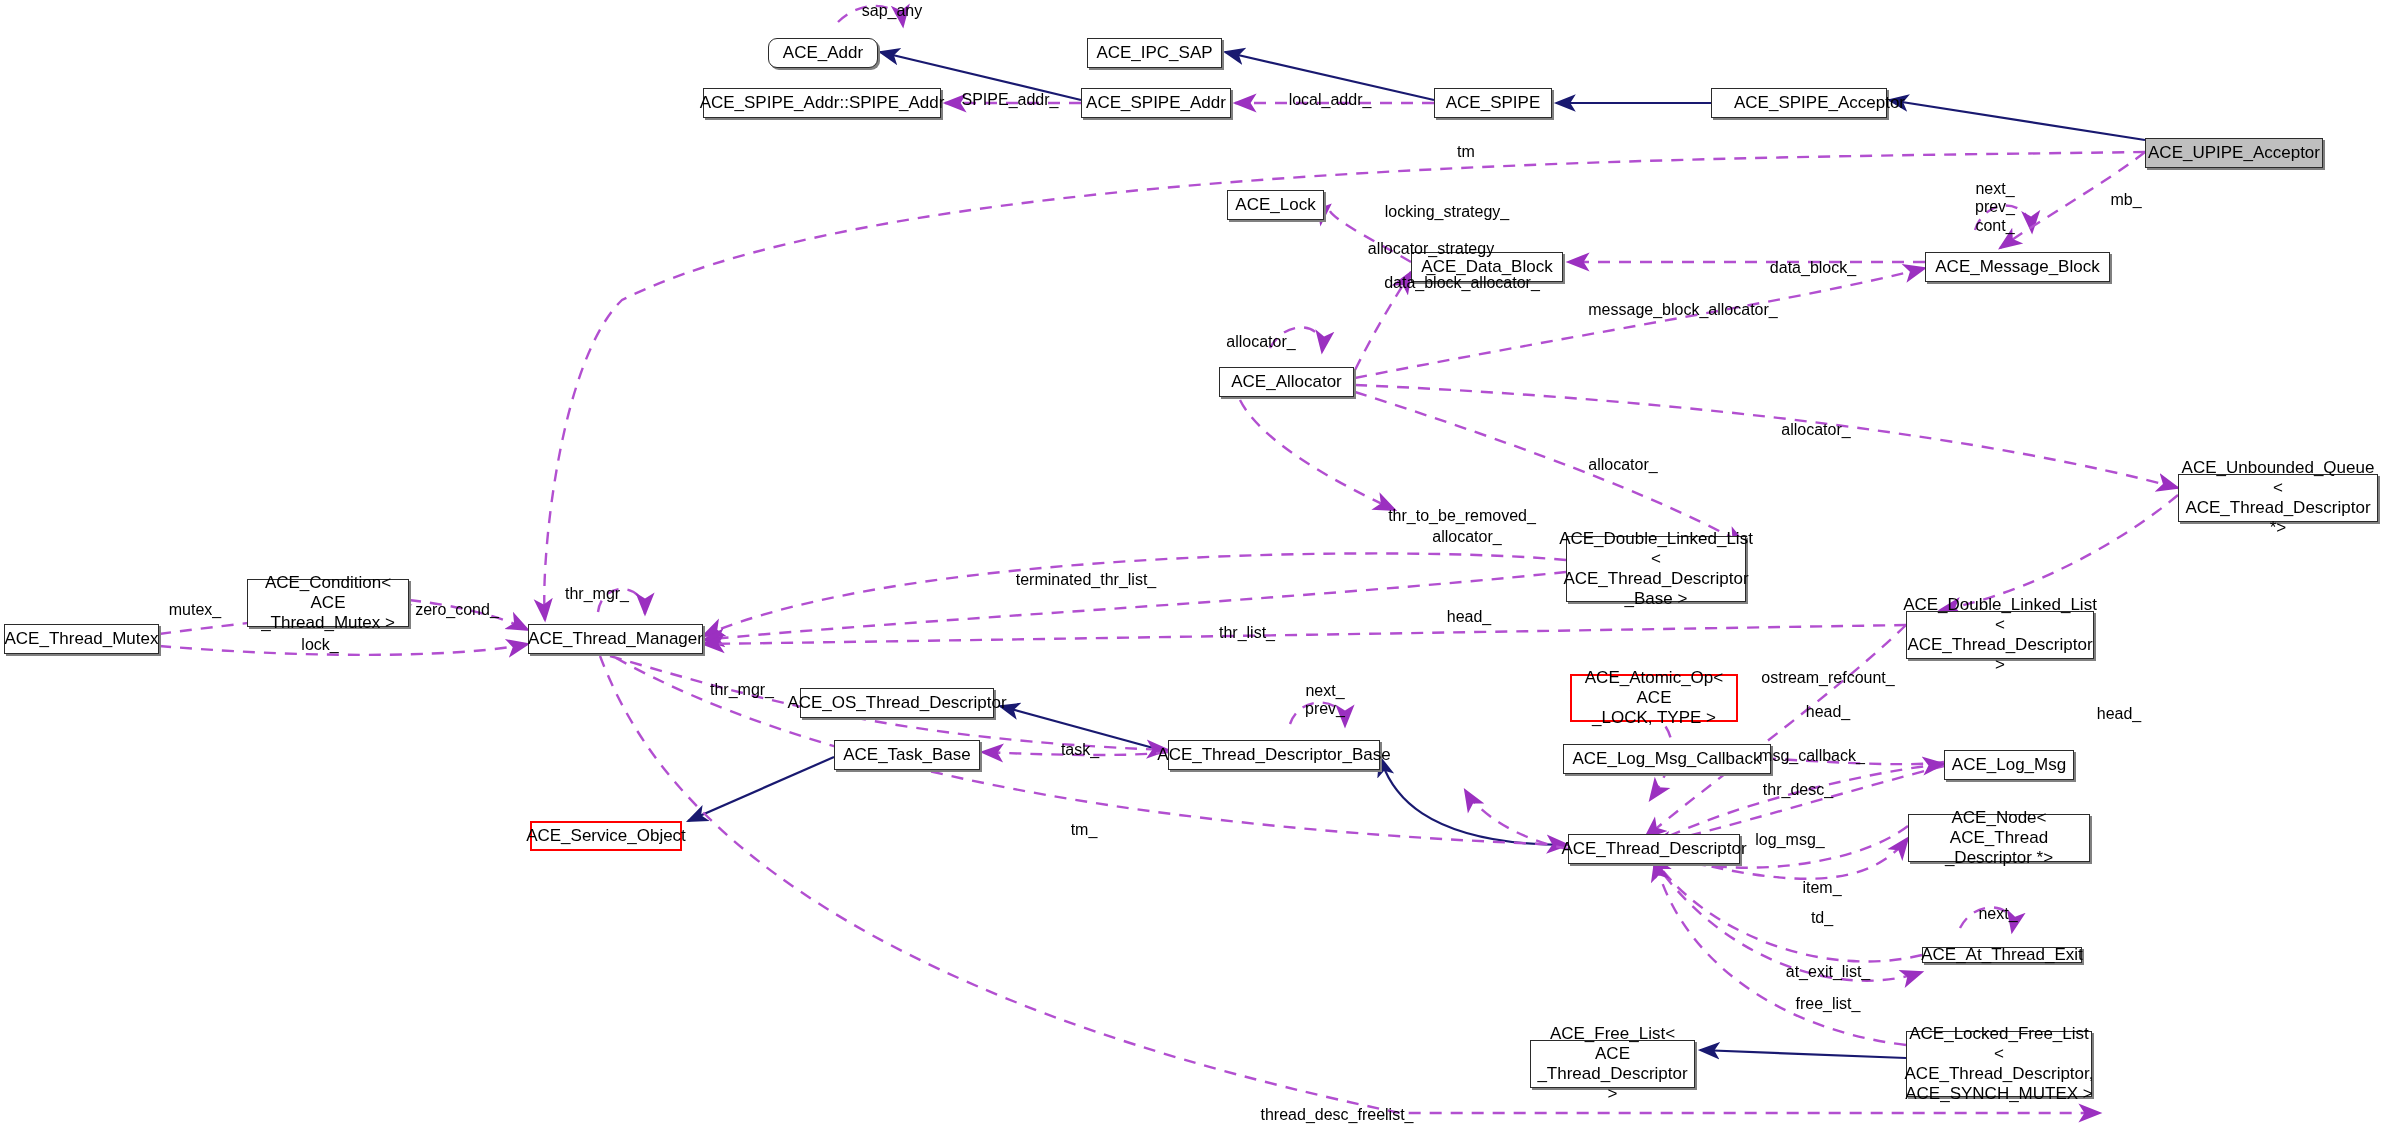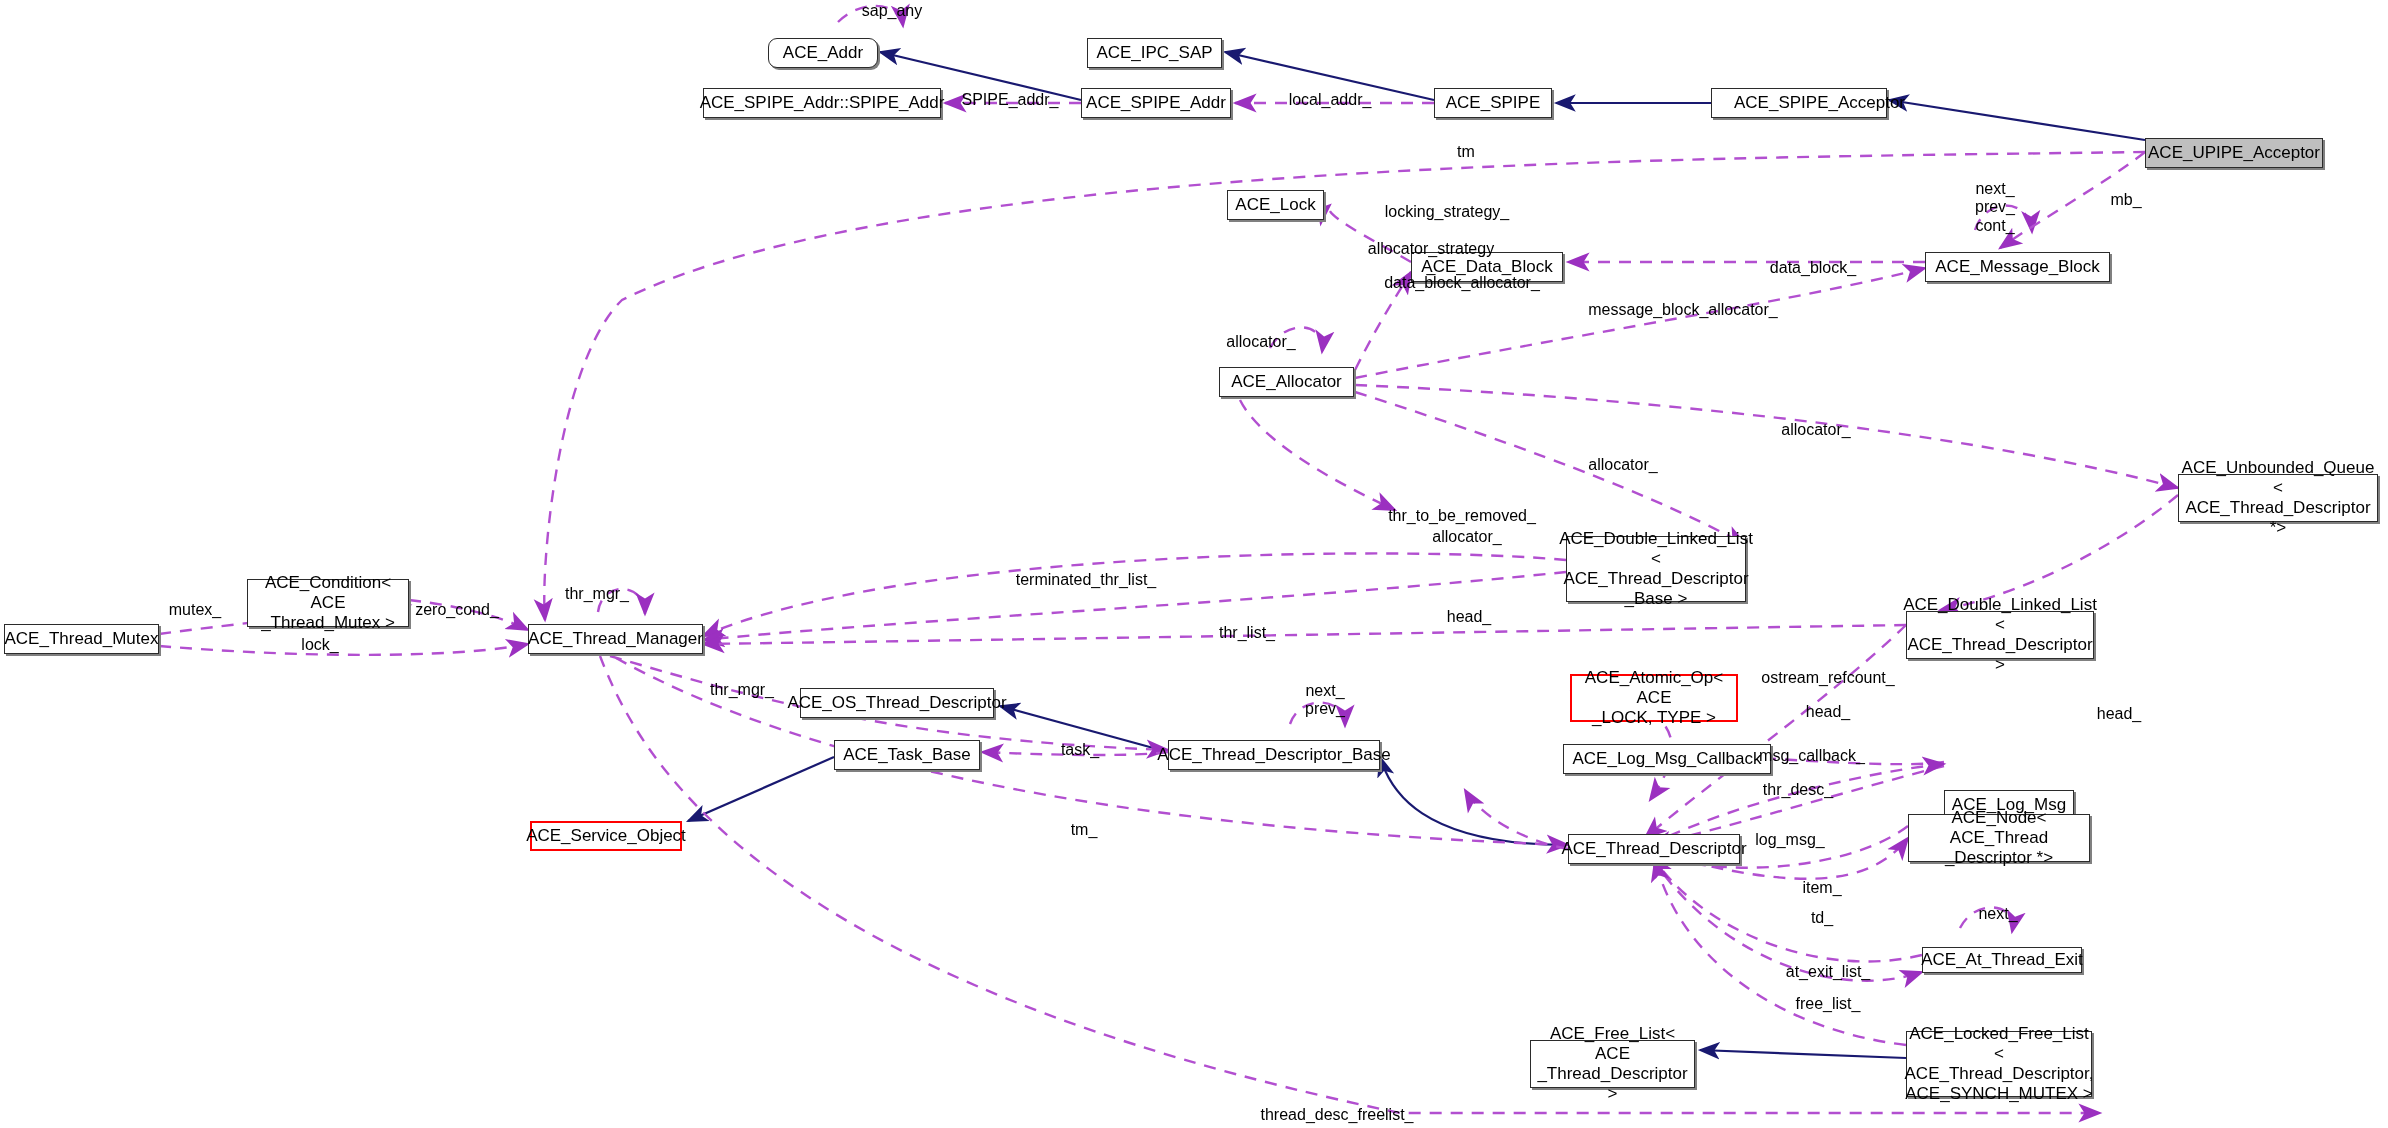--- a/index.html
+++ b/index.html
@@ -103,28 +103,28 @@
       <div class="node" style="left: 247px; top: 579px; width: 162px; height: 48px;">ACE_Condition&lt; ACE
 _Thread_Mutex &gt;</div>
       <div class="node" style="left: 1906px; top: 611px; width: 188px; height: 48px;">ACE_Double_Linked_List
 &lt; ACE_Thread_Descriptor &gt;</div>
       <div class="node" style="left: 4px; top: 624px; width: 155px; height: 30px;">ACE_Thread_Mutex</div>
       <div class="node" style="left: 528px; top: 624px; width: 175px; height: 30px;">ACE_Thread_Manager</div>
       <div class="node red" style="left: 1570px; top: 674px; width: 168px; height: 48px;">ACE_Atomic_Op&lt; ACE
 _LOCK, TYPE &gt;</div>
       <div class="node" style="left: 800px; top: 688px; width: 194px; height: 30px;">ACE_OS_Thread_Descriptor</div>
       <div class="node" style="left: 1563px; top: 744px; width: 208px; height: 30px;">ACE_Log_Msg_Callback</div>
-      <div class="node" style="left: 1944px; top: 750px; width: 130px; height: 30px; margin-top: 40px;">ACE_Log_Msg</div>
+      <div class="node" style="left: 1944px; top: 750px; width: 130px; height: 30px;">ACE_Log_Msg</div>
       <div class="node" style="left: 834px; top: 740px; width: 146px; height: 30px;">ACE_Task_Base</div>
       <div class="node" style="left: 1168px; top: 740px; width: 212px; height: 30px;">ACE_Thread_Descriptor_Base</div>
       <div class="node" style="left: 1908px; top: 814px; width: 182px; height: 48px;">ACE_Node&lt; ACE_Thread
 _Descriptor *&gt;</div>
       <div class="node red" style="left: 530px; top: 821px; width: 152px; height: 30px;">ACE_Service_Object</div>
       <div class="node" style="left: 1568px; top: 834px; width: 172px; height: 30px;">ACE_Thread_Descriptor</div>
-      <div class="node" style="left: 1922px; top: 947px; width: 160px; height: 26px;">ACE_At_Thread_Exit</div>
+      <div class="node" style="left: 1922px; top: 947px; width: 160px; height: 16px;">ACE_At_Thread_Exit</div>
       <div class="node" style="left: 1530px; top: 1040px; width: 165px; height: 48px;">ACE_Free_List&lt; ACE
 _Thread_Descriptor &gt;</div>
       <div class="node" style="left: 1906px; top: 1031px; width: 186px; height: 66px;">ACE_Locked_Free_List
 &lt; ACE_Thread_Descriptor,
 ACE_SYNCH_MUTEX &gt;</div>
     </div>
   <div id="labels">
       <div class="elabel" style="left: 892px; top: 11px;">sap_any</div>
       <div class="elabel" style="left: 1010px; top: 100px;">SPIPE_addr_</div>
       <div class="elabel" style="left: 1330px; top: 100px;">local_addr_</div>

